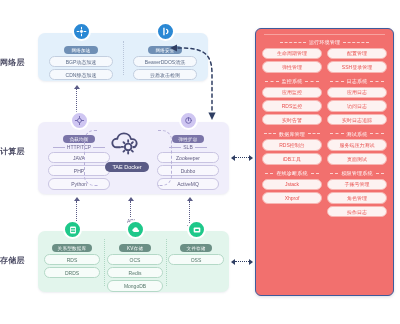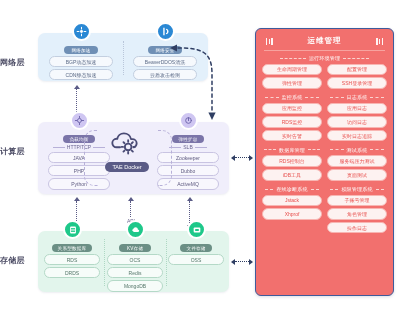--- a/index.html
+++ b/index.html
@@ -394,33 +394,20 @@
     </div>
   </div>
 
   <div class="hconn" style="left:231px; top:258px;">
     <div class="tri-left"></div>
     <div class="line"></div>
     <div class="tri-right"></div>
   </div>
 
   <div id="ops-panel">
-    <div id="ops-title-row">
-      <span class="ops-deco">
-          <i></i>
-          <i></i>
-          <i></i>
-        </span>
-      <span id="ops-title">运维管理</span>
-      <span class="ops-deco">
-          <i></i>
-          <i></i>
-          <i></i>
-        </span>
-    </div>
     <div id="ops-hr"></div>
 
     <div class="ops-section">
       <div class="ops-sec-head">
         <span class="dashes"></span>
         <span class="ops-sec-title">运行环境管理</span>
         <span class="dashes"></span>
       </div>
       <div class="ops-cols">
         <div class="ops-col">

